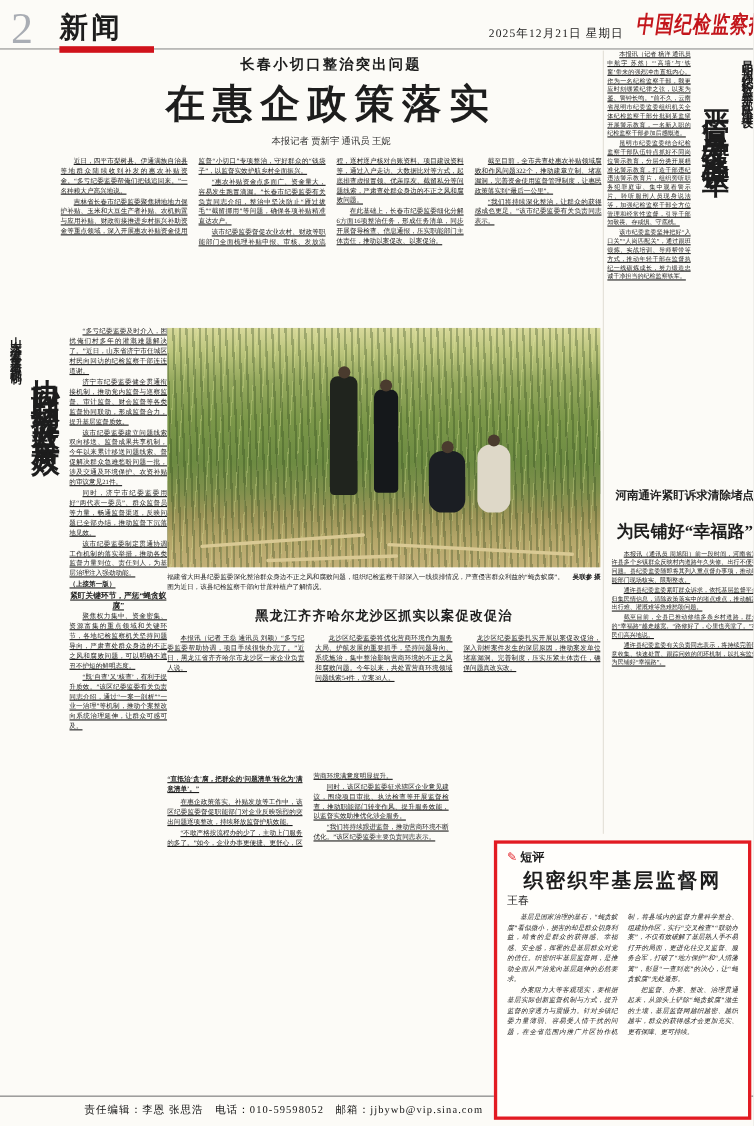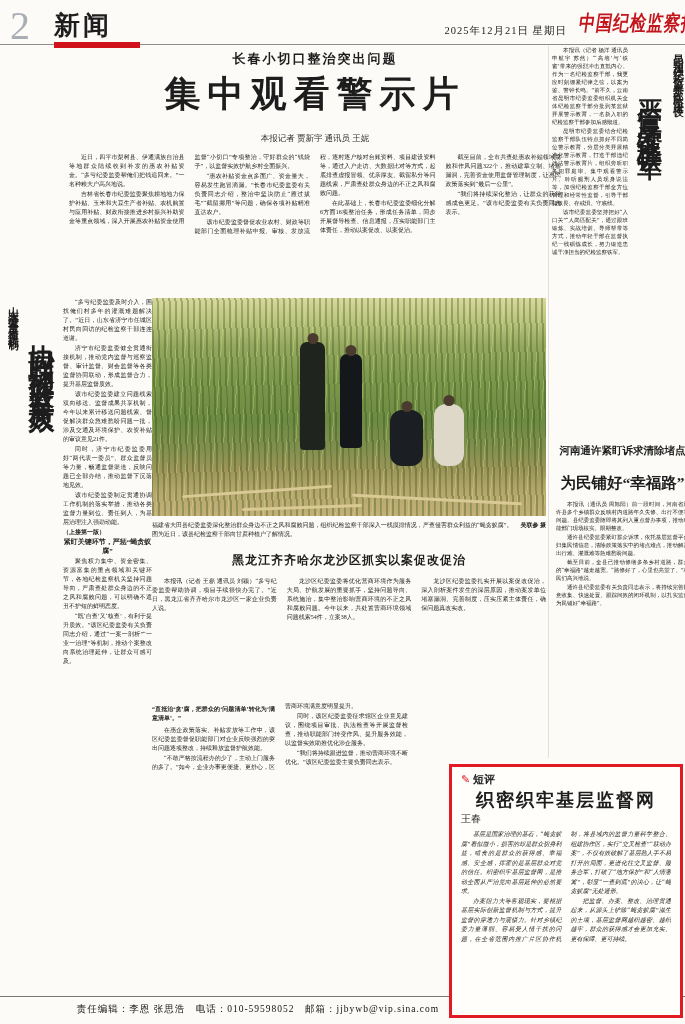--- a/index.html
+++ b/index.html
@@ -15,27 +15,27 @@
   .header-rule { position:absolute; left:0; top:44px; width:685px; border-top:1px solid #8d8d8d; }
   .section-bar { position:absolute; left:54px; top:42px; width:86px; height:6px; }
   .page-date { position:absolute; right:118px; top:24px; font-size:10.5px; letter-spacing:1px; color:#222;text-align:right; }
   .masthead { position:absolute; right:4px; top:10px; width:100px; text-align:right;
     font-size:16px; font-weight:900; color:#c3161c; transform:skewX(-8deg) scaleY(1.3);
     transform-origin:right top; letter-spacing:1px; white-space:nowrap; }
   
   .kicker { text-align:center; font-weight:700; }
   .byline { text-align:center; color:#333; }
   .bodytext { text-align:justify; }
-  .bodytext p { margin:0 0 1px 0; text-indent:2em; }
+  .bodytext p { margin:0 0 1px 0; text-indent:2em;text-decoration:underline; }
   p.noindent { text-indent:0; }
   
-  .art-main { position:absolute; left:69px; top:50px; width:492px; }
+  .art-main { position:absolute; left:55px; top:50px; width:492px; }
   .art-main .kicker { font-size:13px; letter-spacing:2px; }
   .art-main .headline { text-align:center; font-size:36px; font-weight:900; letter-spacing:7px; margin-top:2px; }
-  .art-main .byline { font-size:8.5px; margin-top:14px; }
+  .art-main .byline { font-size:8.5px; margin-top:4px; }
   .art-main .bodytext { margin-top:8px; height:160px; overflow:hidden;
     column-count:4; column-gap:10px; font-size:6px; line-height:9px; }
   
   .art-rtop { position:absolute; left:552px; top:46px; width:133px; height:392px; display:flex; gap:5px; }
   .art-rtop .bodytext { flex:1; font-size:5.5px; line-height:8px; overflow:hidden; }
   .v-title { writing-mode:vertical-rl; font-size:25px; font-weight:900; letter-spacing:8px; padding-top:34px; }
   .v-kicker { writing-mode:vertical-rl; font-size:10.5px; font-weight:700; letter-spacing:4px; }
   
   .art-left { position:absolute; left:6px; top:298px; width:146px; height:714px; display:flex; gap:4px; }
   .art-left .v-kicker { font-size:10.5px; letter-spacing:3px; }
@@ -95,21 +95,21 @@
 
   <div class="page-num">2</div>
   <div class="section-title">新闻</div>
   <div class="header-rule"></div>
   <div class="section-bar" style="background: rgb(208, 18, 27);"></div>
   <div class="page-date">2025年12月21日  星期日</div>
   <div class="masthead">中国纪检监察报</div>
 
   <div class="art-main">
     <div class="kicker">长春小切口整治突出问题</div>
-    <div class="headline">集中观看警示片</div>
+    <div class="headline">在惠企政策落实</div>
     <div class="byline">本报记者 贾新宇 通讯员 王妮</div>
     <div class="bodytext">
         <p>近日，四平市梨树县、伊通满族自治县等地群众陆续收到补发的惠农补贴资金。“多亏纪委监委帮俺们把钱追回来。”一名种粮大户高兴地说。</p>
         <p>吉林省长春市纪委监委聚焦耕地地力保护补贴、玉米和大豆生产者补贴、农机购置与应用补贴、财政衔接推进乡村振兴补助资金等重点领域，深入开展惠农补贴资金使用监督“小切口”专项整治，守好群众的“钱袋子”，以监督实效护航乡村全面振兴。</p>
         <p>“惠农补贴资金点多面广、资金量大，容易发生跑冒滴漏。”长春市纪委监委有关负责同志介绍，整治中坚决防止“雁过拔毛”“截留挪用”等问题，确保各项补贴精准直达农户。</p>
         <p>该市纪委监委督促农业农村、财政等职能部门全面梳理补贴申报、审核、发放流程，逐村逐户核对台账资料、项目建设资料等，通过入户走访、大数据比对等方式，起底排查虚报冒领、优亲厚友、截留私分等问题线索，严肃查处群众身边的不正之风和腐败问题。</p>
         <p>在此基础上，长春市纪委监委细化分解6方面16项整治任务，形成任务清单，同步开展督导检查、信息通报，压实职能部门主体责任，推动以案促改、以案促治。</p>
         <p>截至目前，全市共查处惠农补贴领域腐败和作风问题322个，推动建章立制、堵塞漏洞，完善资金使用监督管理制度，让惠民政策落实到“最后一公里”。</p>
         <p>“我们将持续深化整治，让群众的获得感成色更足。”该市纪委监委有关负责同志表示。</p>
       </div>

